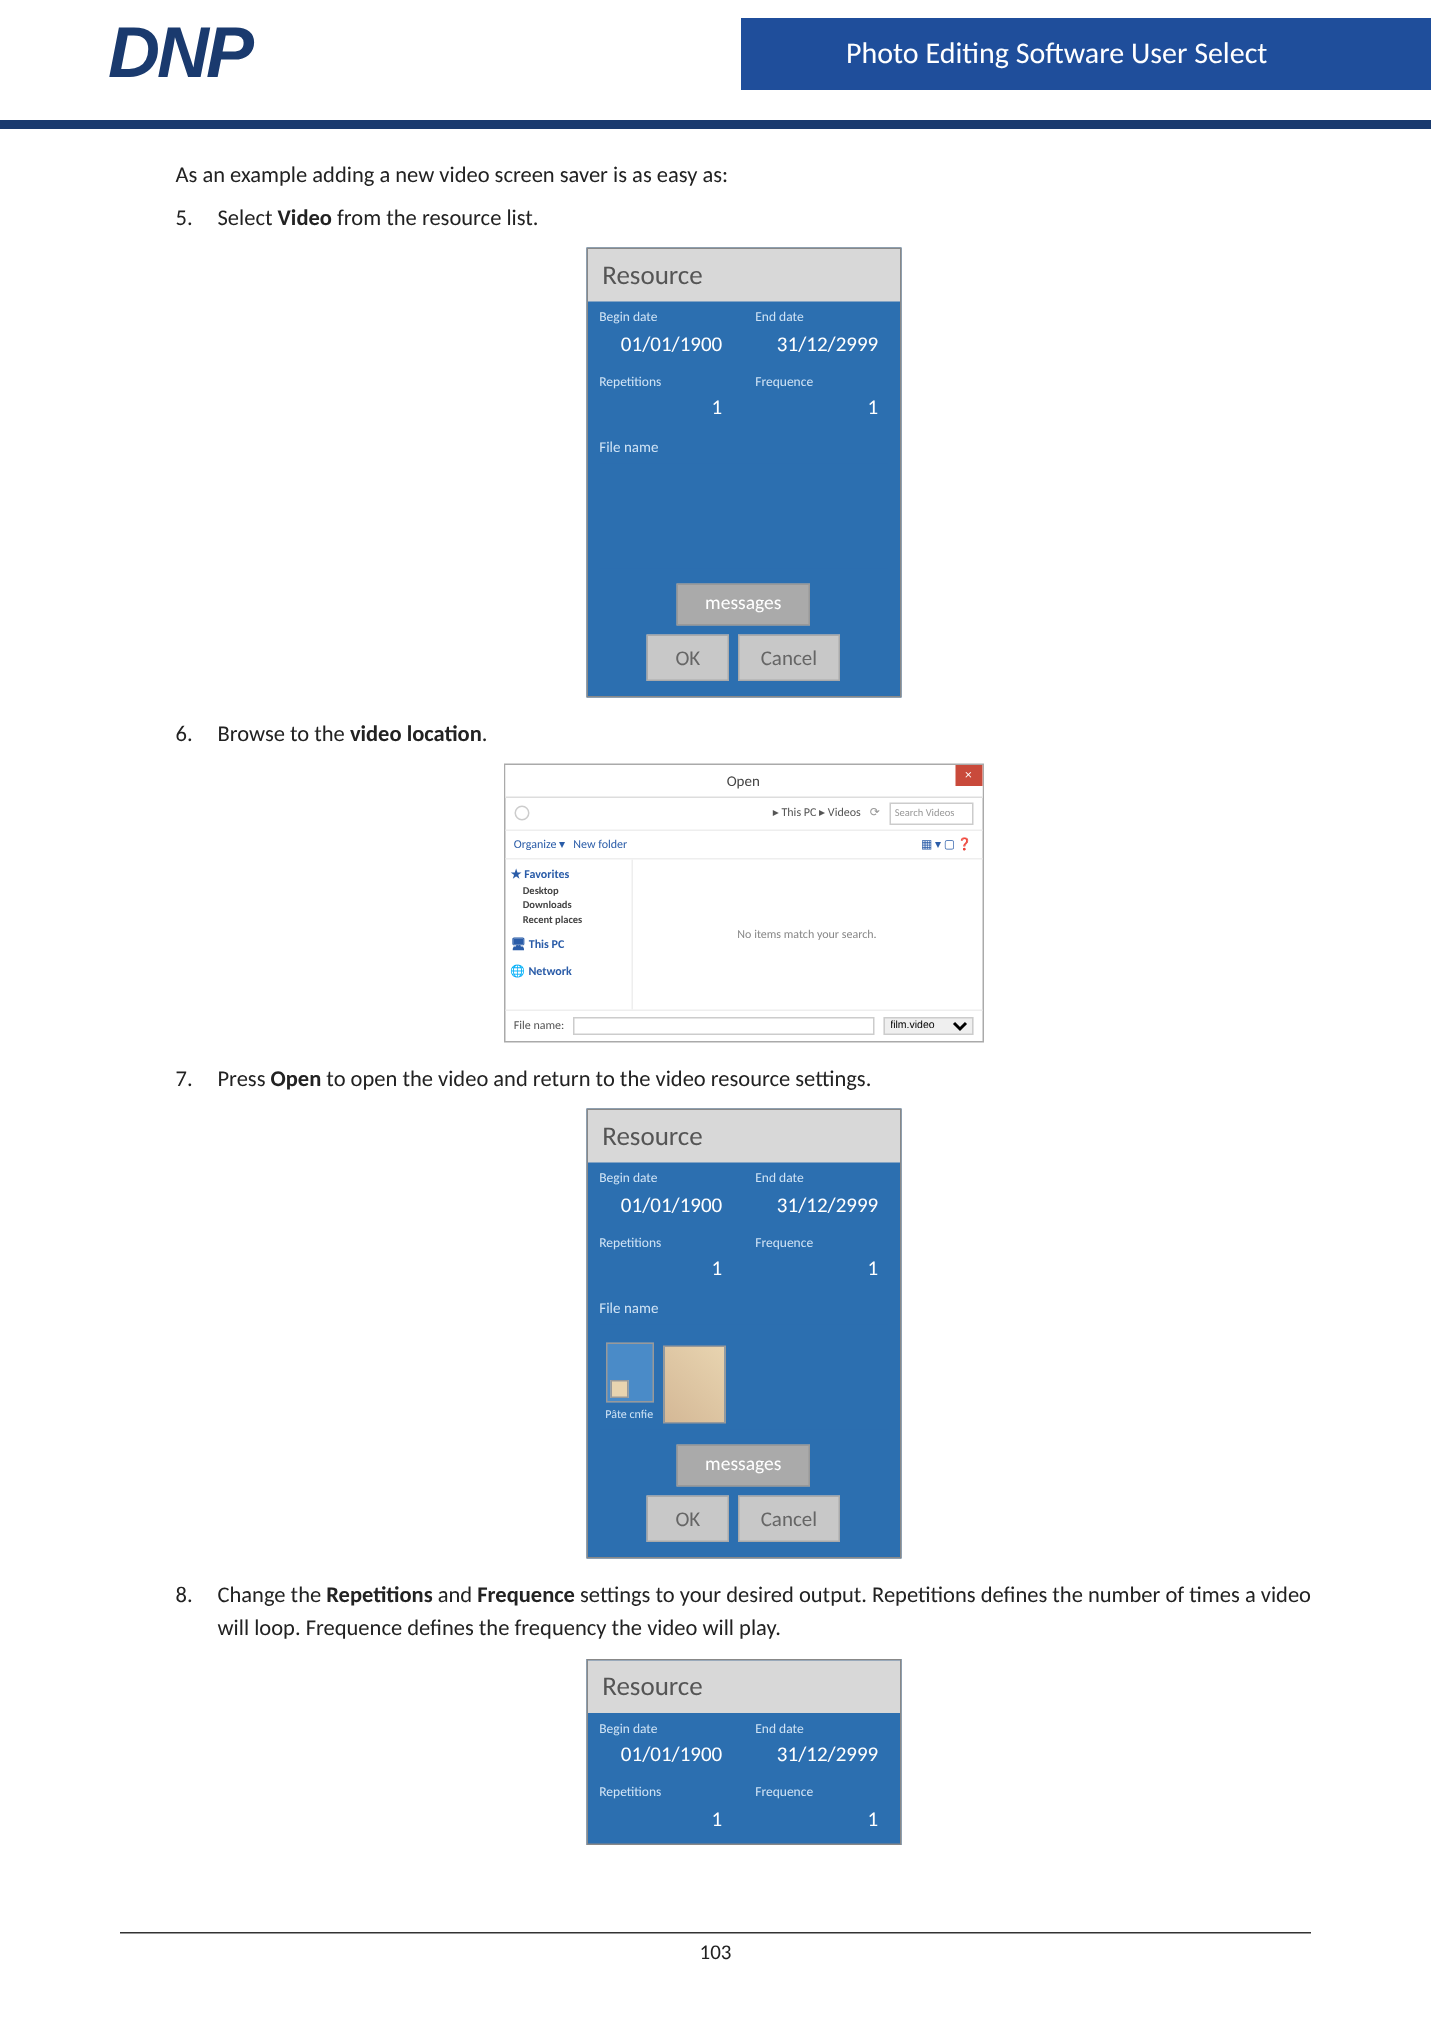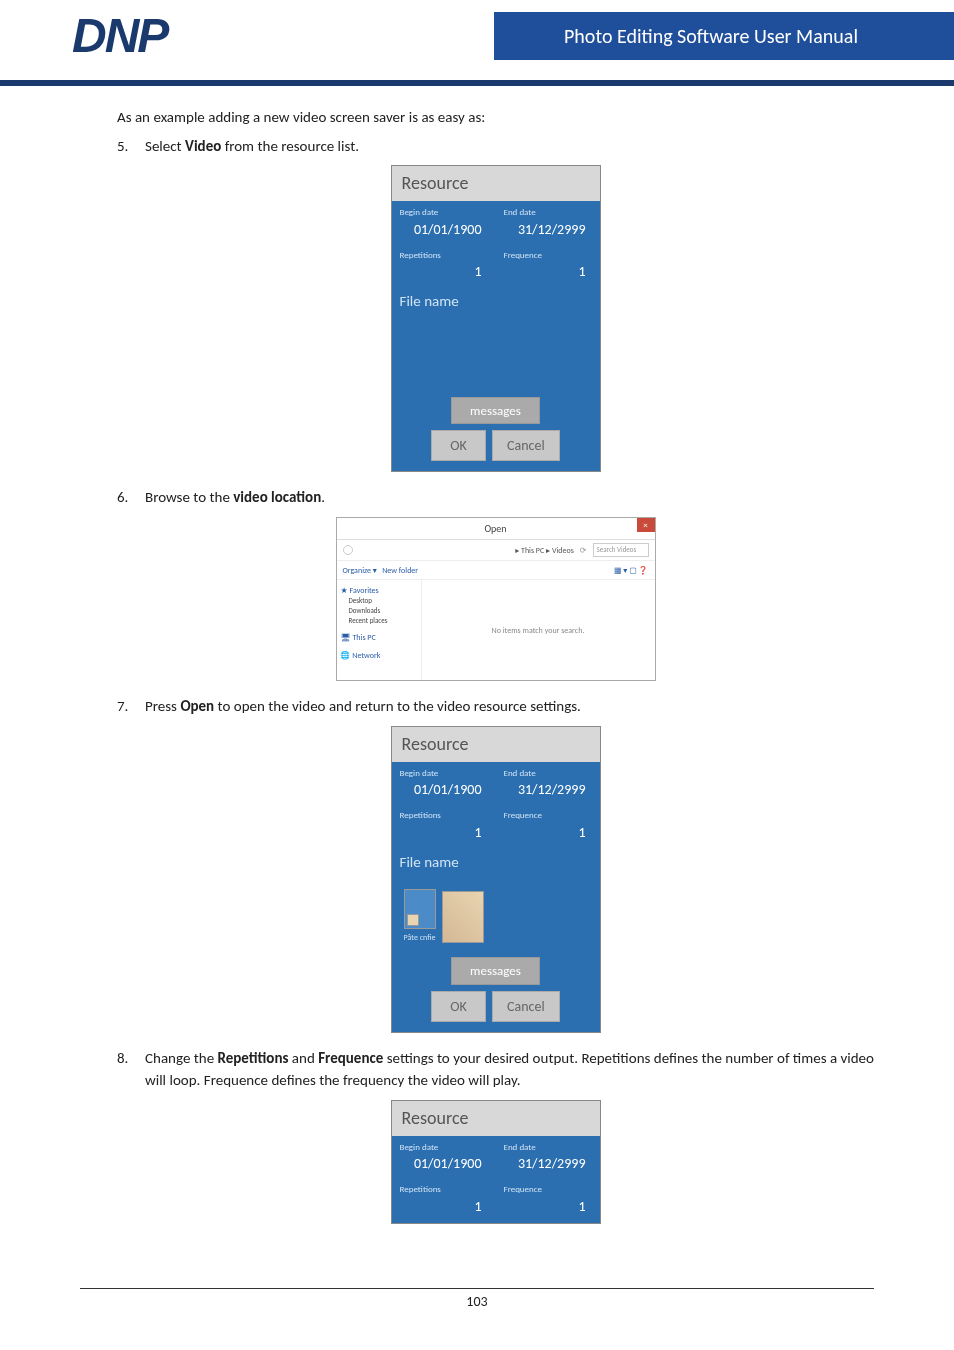--- a/index.html
+++ b/index.html
@@ -70,21 +70,21 @@
     background: #d8d8d8;
     color: #555;
     font-size: 18px;
     padding: 4px 10px;
     font-weight: 300;
   }
   .rp-row { display: flex; }
   .rp-cell { flex: 1; padding: 4px 8px; }
   .rp-label { color: #cfe3f5; font-size: 9px; }
   .rp-value { color: #fff; font-size: 14px; text-align: right; padding-right: 6px; font-weight: 300; }
-  .rp-filename { padding: 4px 8px; color: #cfe3f5; font-size: 15px; }
+  .rp-filename { padding: 4px 8px; color: #cfe3f5; font-size: 10px; }
   .rp-filearea { height: 70px; background: #2c6fb0; margin: 0 8px; display:flex; gap:6px; align-items:flex-end; }
   .rp-btns { text-align: center; margin-top: 10px; }
   .rp-btn {
     display: inline-block;
     background: #c8c8c8;
     color: #666;
     padding: 4px 14px;
     font-size: 14px;
     margin: 2px;
     border: 1px solid #aaa;
@@ -107,21 +107,21 @@
   .od-title .t { color:#444; font-size:10px; }
   .od-title .x { position:absolute; right:0; top:0; background:#c94a3b; color:#fff; width:18px; height:14px; text-align:center; line-height:14px; font-size:9px;}
   .od-path { padding: 3px 6px; display:flex; align-items:center; gap:6px; border-bottom:1px solid #eee;}
   .od-path .arrow { width:10px; height:10px; border:1px solid #ccc; border-radius:50%; display:inline-block;}
   .od-path .crumb { color:#555; font-size:8px; flex:1;text-align:right;}
   .od-path .search { border:1px solid #ccc; padding:1px 3px; width:56px; color:#999; font-size:7px;}
   .od-toolbar { padding: 3px 6px; display:flex; justify-content:space-between; border-bottom:1px solid #eee;}
   .od-toolbar span { color:#2a5ca8; font-size:8px;}
   .od-body { display:flex; height:100px; }
   .od-nav { width:85px; padding:4px; border-right:1px solid #eee;}
-  .od-nav .grp { margin-bottom:6px; }
+  .od-nav .grp { margin-bottom:6px;font-weight:bold; }
   .od-nav .grp .h { color:#2a5ca8; font-size:8px;}
   .od-nav .grp .i { color:#444; font-size:7px; padding-left:8px; line-height:1.4;}
   .od-main { flex:1; display:flex; align-items:center; justify-content:center; color:#888; font-size:8px;}
   .od-footer { padding:4px 6px; display:flex; align-items:center; gap:6px; border-top:1px solid #eee;}
   .od-footer .fn { color:#555; font-size:8px;}
   .od-footer input { flex:1; border:1px solid #ccc; height:12px; font-size:7px;}
   .od-footer select { border:1px solid #ccc; height:12px; width:60px; font-size:7px;}
   .od-footer2 { padding:3px 6px; text-align:right;}
   .od-footer2 .b { display:inline-block; border:1px solid #bbb; background:#f4f4f4; padding:1px 10px; font-size:8px; margin-left:3px;}
 
@@ -138,21 +138,21 @@
     color: #222;
   }
   .thumb-img { width:42px; height:52px; background:linear-gradient(45deg,#d4b896,#e8d4b0); border:1px solid #999;}
   .thumb-lbl { color:#cfe3f5; font-size:8px; text-align:center; margin-top:2px;}
 </style>
 </head>
 <body>
 
 <div class="header-bar">
   <div class="logo">DNP</div>
-  <div class="blue-banner">Photo Editing Software User Manual</div>
+  <div class="blue-banner">Photo Editing Software User Select</div>
 </div>
 <div class="thick-hr"></div>
 
 <div class="content">
   <p>As an example adding a new video screen saver is as easy as:</p>
 
   <div class="step">
     <div class="num">5.</div>
     <div class="txt">
       <span>Select </span><b>Video</b><span> from the resource list.</span>
@@ -225,20 +225,25 @@
           </div>
           <div class="grp">
               <div class="h">🖥 <span>This PC</span></div>
             </div>
           <div class="grp">
               <div class="h">🌐 <span>Network</span></div>
             </div>
         </div>
         <div class="od-main">No items match your search.</div>
       </div>
+      <div class="od-footer">
+        <span class="fn">File name:</span>
+        <input style="">
+        <select><option>film.video</option></select>
+      </div>
     </div>
   </div>
 
   <div class="step">
     <div class="num">7.</div>
     <div class="txt">
       <span>Press </span><b>Open</b><span> to open the video and return to the video resource settings.</span>
     </div>
   </div>
 

